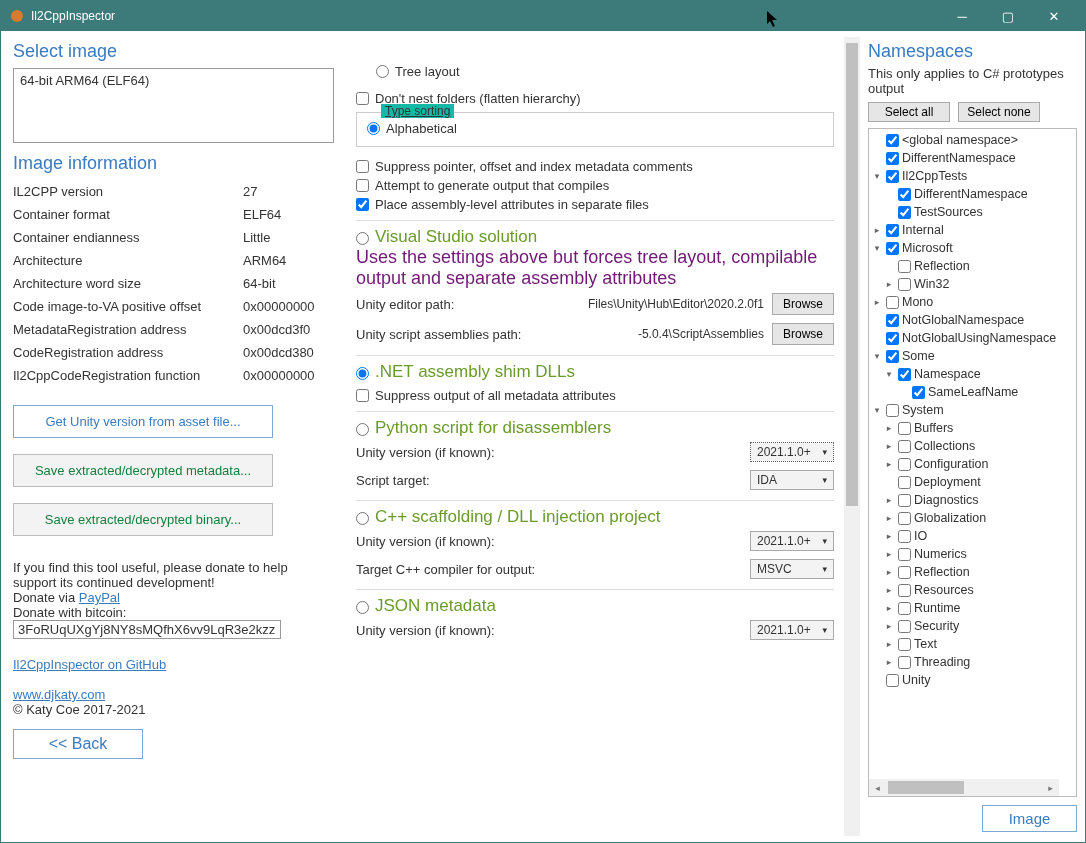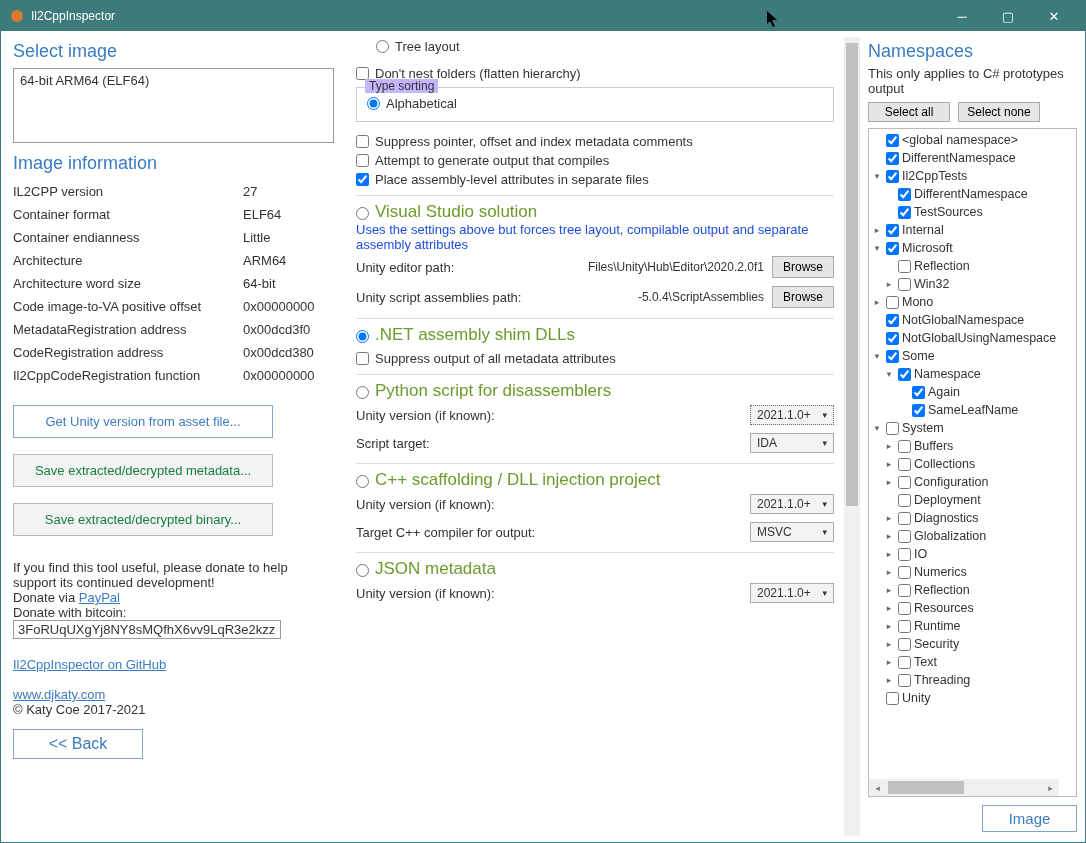--- a/index.html
+++ b/index.html
@@ -25,33 +25,33 @@
 .link { color: #3b7bc0; text-decoration: underline; }
 .bitcoin-box { border: 1px solid #999; padding: 1px 4px; display: inline-block; font-size: 13px; width: 268px; white-space: nowrap; overflow: hidden; }
 .back-btn { border: 1px solid #7da6d0; color: #3b7bc0; background: #fff; padding: 5px 0; width: 130px; text-align: center; font-size: 16px; margin-top: 12px; }
 .export-btn { border: 1px solid #7da6d0; color: #3b7bc0; background: #fff; padding: 4px 0; width: 95px; text-align: center; font-size: 15px; margin-left: auto; margin-top: 8px; }
 .scroll-track { position: absolute; right: 0; top: 6px; bottom: 6px; width: 16px; background: #f0f0f0; }
 .scroll-thumb { position: absolute; left: 2px; right: 2px; background: #c0c0c0; }
 .mid-inner { position: absolute; left: 10px; right: 26px; top: 6px; bottom: 6px; overflow: hidden; }
 .radio-line, .check-line { display: flex; align-items: center; padding: 2px 0; gap: 6px; }
 input[type=radio], input[type=checkbox] { width: 13px; height: 13px; }
 .fieldset { border: 1px solid #ccc; padding: 6px 10px 8px 10px; margin: 4px 0 10px 0; position: relative; }
-.fieldset .legend { position: absolute; top: -9px; left: 8px; background: #c4b5fd; padding: 0 4px; font-size: 12px; }
+.fieldset .legend { position: absolute; top: -9px; left: 24px; background: #14b8a6; padding: 0 4px; font-size: 12px; text-decoration: underline; }
 .green-head { color: #6b9b2d; font-size: 17px; font-weight: 400; display: flex; align-items: center; gap: 6px; margin-top: 6px; }
 .green-head input[type=radio] { margin-top: 2px; }
 .row { display: flex; align-items: center; padding: 4px 0; gap: 8px; }
 .row .lbl { flex: 0 0 auto; }
 .row .spacer { flex: 1; }
 .row .val { color: #333; font-size: 12px; white-space: nowrap; overflow: hidden; text-overflow: clip; max-width: 220px; }
 .browse-btn { border: 1px solid #aaa; background: #e6e6e6; padding: 3px 10px; font-size: 12px; }
 .combo { border: 1px solid #aaa; background: #f3f3f3; padding: 2px 6px; font-size: 12px; min-width: 84px; display: flex; align-items: center; gap: 6px; justify-content: space-between; }
 .combo.dotted { border: 1px dotted #666; }
 .combo .car { font-size: 9px; }
 .sep { border: none; border-top: 1px solid #ddd; margin: 6px 0 4px 0; }
-.desc { font-size: 13px; color: #1d4ed8; }
+.desc { font-size: 18px; color: #701a75; }
 .ns-btnrow { display: flex; gap: 8px; margin: 6px 0; }
 .ns-btn { border: 1px solid #aaa; background: #e6e6e6; padding: 2px 0; width: 82px; text-align: center; font-size: 12px; }
 .tree-wrap { border: 1px solid #bbb; flex: 1; overflow: hidden; position: relative; }
 .tree-scroll-x { position: absolute; bottom: 0; left: 0; right: 17px; height: 17px; background: #f0f0f0; display:flex; }
 .tree-scroll-x .thumb { background:#c0c0c0; width:40%; height:13px; margin:2px; }
 .tree-scroll-x .arr { width:17px; height:17px; display:flex; align-items:center; justify-content:center; font-size:9px; color:#777; }
 .tree-list { position: absolute; top:0; left:0; right:0; bottom:17px; overflow:hidden; padding: 2px 0; }
 .node { display: flex; align-items: center; height: 18px; font-size: 12.5px; white-space: nowrap; }
 .node .exp { width: 12px; text-align: center; font-size: 9px; color: #666; }
 .node .cb { margin: 0 3px; }
@@ -139,21 +139,21 @@
       <a class="link small">www.djkaty.com</a>
       <div class="small">© Katy Coe 2017-2021</div>
       <button class="back-btn">&lt;&lt; Back</button>
     </div>
 
     <div class="middle">
       <div class="scroll-track">
         <div class="scroll-thumb" style="top:6px;height:58%;"></div>
       </div>
       <div class="mid-inner">
-        <div class="radio-line" style="padding-left:20px;">
+        <div class="radio-line" style="padding-left:20px;margin-top:25px;">
           <input type="radio" style="">
           <span>Tree layout</span>
         </div>
         <div style="height:8px"></div>
         <div class="check-line">
           <input type="checkbox" style="">
           <span>Don't nest folders (flatten hierarchy)</span>
         </div>
 
         <div class="fieldset">
@@ -341,25 +341,20 @@
               <span>Some</span>
             </div>
             <div class="node ind1">
               <span class="exp">▾</span>
               <input type="checkbox" class="cb" checked="" style="">
               <span>Namespace</span>
             </div>
             <div class="node ind2">
               <span class="exp"></span>
               <input type="checkbox" class="cb" checked="" style="">
-              <span>Again</span>
-            </div>
-            <div class="node ind2">
-              <span class="exp"></span>
-              <input type="checkbox" class="cb" checked="" style="">
               <span>SameLeafName</span>
             </div>
             <div class="node ind0">
               <span class="exp">▾</span>
               <input type="checkbox" class="cb" style="">
               <span>System</span>
             </div>
             <div class="node ind1">
               <span class="exp">▸</span>
               <input type="checkbox" class="cb" style="">

